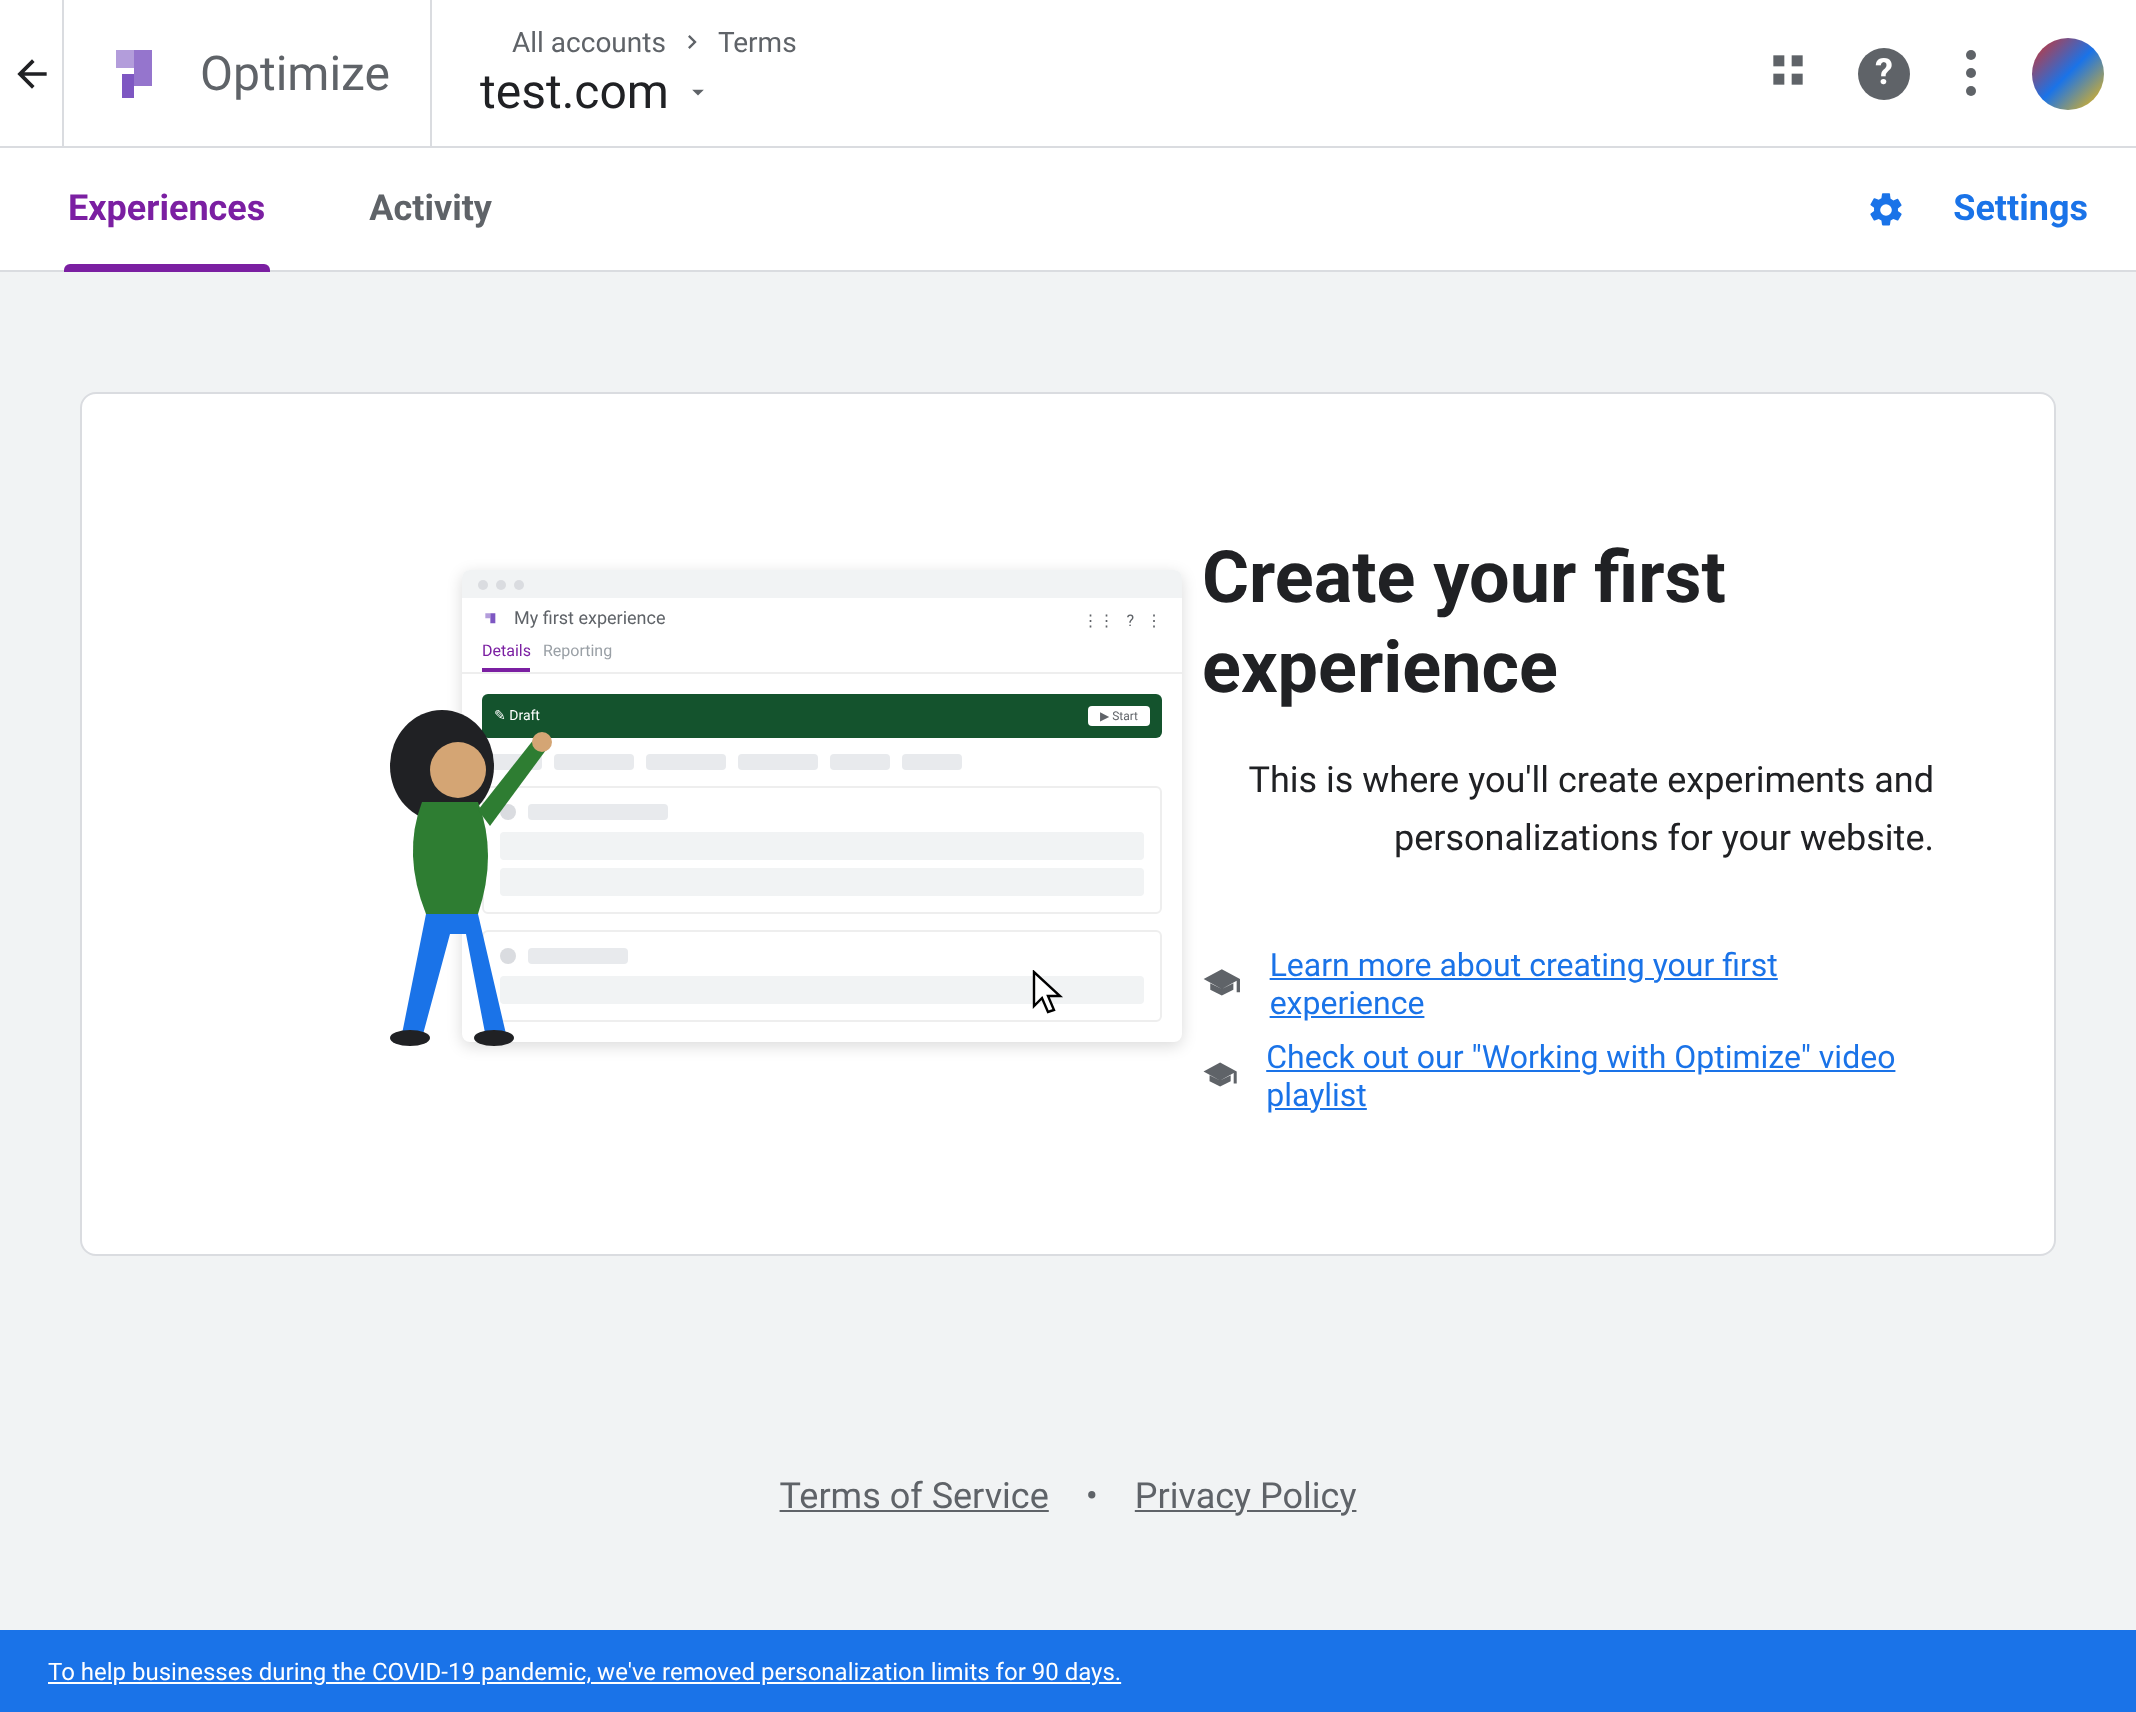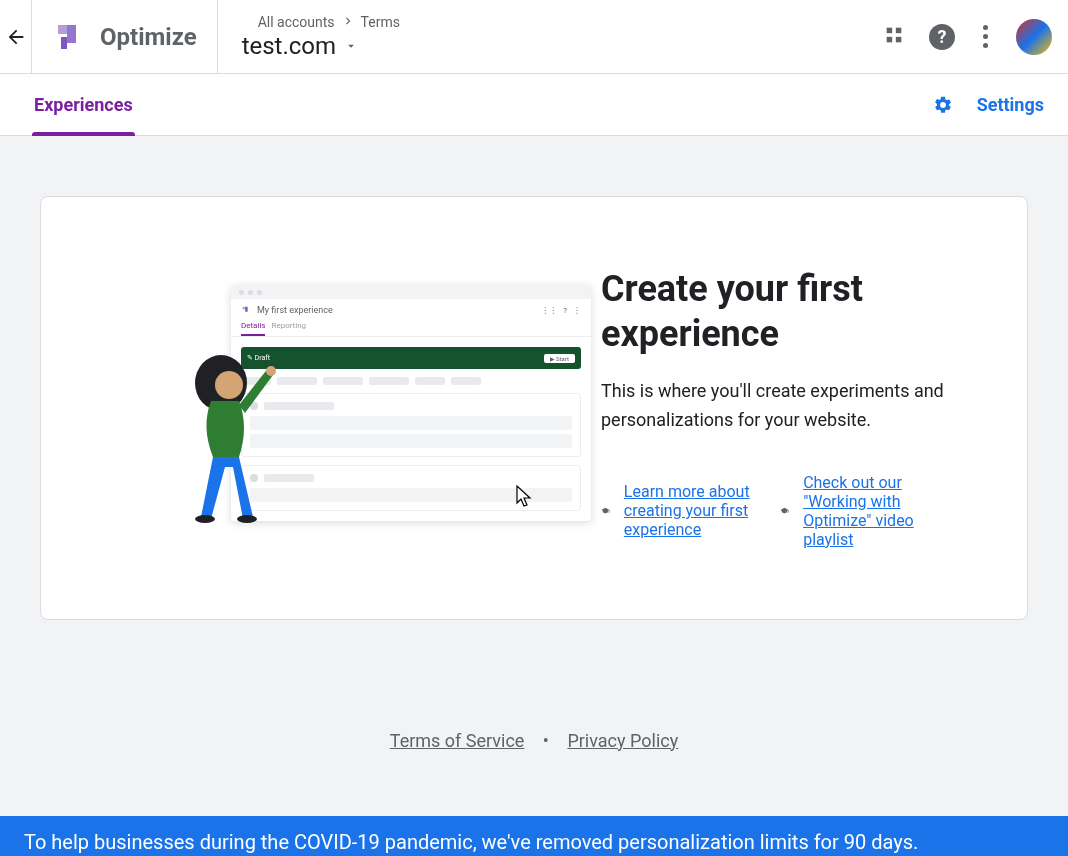--- a/index.html
+++ b/index.html
@@ -34,21 +34,21 @@
       display: flex;
       align-items: center;
       padding: 0 20px;
       gap: 12px;
       border-right: 1px solid #dadce0;
       height: 74px;
     }
     .brand-name {
       font-size: 24px;
       color: #5f6368;
-      font-weight: 700;
+      font-weight: 400;
     }
     .breadcrumb-container {
       padding: 8px 24px;
       display: flex;
       flex-direction: column;
       justify-content: center;
     }
     .breadcrumb {
       display: flex;
       gap: 6px;
@@ -178,36 +178,37 @@
       font-weight: 700;
       color: #202124;
       line-height: 1.25;
       margin-bottom: 20px;
     }
     .card-desc {
       font-size: 18px;
       color: #202124;
       line-height: 1.6;
       margin-bottom: 36px;
+      text-align: right;
     }
     .cta {
       display: inline-block;
       background: #1a73e8;
       color: #fff;
       border: none;
       padding: 12px 26px;
       font-size: 16px;
       border-radius: 4px;
       cursor: pointer;
       font-family: inherit;
     }
     .links {
       margin-top: 38px;
       display: flex;
-      flex-direction: row;
+      flex-direction: column;
       gap: 8px;
     }
     .link-row {
       display: flex;
       align-items: center;
       gap: 14px;
     }
     .link-row a {
       color: #1a73e8;
       text-decoration: underline;
@@ -232,24 +233,25 @@
     }
 
     
     .banner {
       position: absolute;
       bottom: 0;
       left: 0;
       right: 0;
       background: #1a73e8;
       color: #fff;
-      padding: 14px 24px 2px;
-      font-size: 20px;
+      padding: 14px 24px 13px;
+      font-size: 12px;
       white-space: nowrap;
       overflow: hidden;
+      text-decoration: underline;
     }
 
     
     .cursor {
       position: absolute;
       left: 516px;
       top: 485px;
       pointer-events: none;
     }
 
@@ -401,20 +403,23 @@
         <span></span>
         <span></span>
     </div>
     <div class="avatar"></div>
   </div>
 </div>
 
 <div class="tabbar">
   <div class="tab active">
     <span>Experiences</span>
+  </div>
+  <div class="tab">
+    <span>Activity</span>
   </div>
   <div class="tabbar-spacer"></div>
   <div class="settings-link">
     <svg width="20" height="20" viewBox="0 0 24 24" fill="#1a73e8">
         <path d="M19.14 12.94a7.07 7.07 0 000-1.88l2.03-1.58a.5.5 0 00.12-.64l-1.92-3.32a.5.5 0 00-.6-.22l-2.39.96a7.03 7.03 0 00-1.62-.94l-.36-2.54A.5.5 0 0013.9 2h-3.8a.5.5 0 00-.5.42l-.36 2.54c-.58.24-1.12.56-1.62.94l-2.39-.96a.5.5 0 00-.6.22L2.71 8.48a.5.5 0 00.12.64l2.03 1.58a7.07 7.07 0 000 1.88l-2.03 1.58a.5.5 0 00-.12.64l1.92 3.32c.13.22.39.31.6.22l2.39-.96c.5.38 1.04.7 1.62.94l.36 2.54c.4.24.25.42.5.42h3.8c.25 0 .46-.18.5-.42l.36-2.54c.58-.24 1.12-.56 1.62-.94l2.39.96c.21.09.47 0 .6-.22l1.92-3.32a.5.5 0 00-.12-.64l-2.03-1.58zM12 15.5A3.5 3.5 0 1115.5 12 3.5 3.5 0 0112 15.5z"></path>
       </svg>
     <span>Settings</span>
   </div>
 </div>
 

